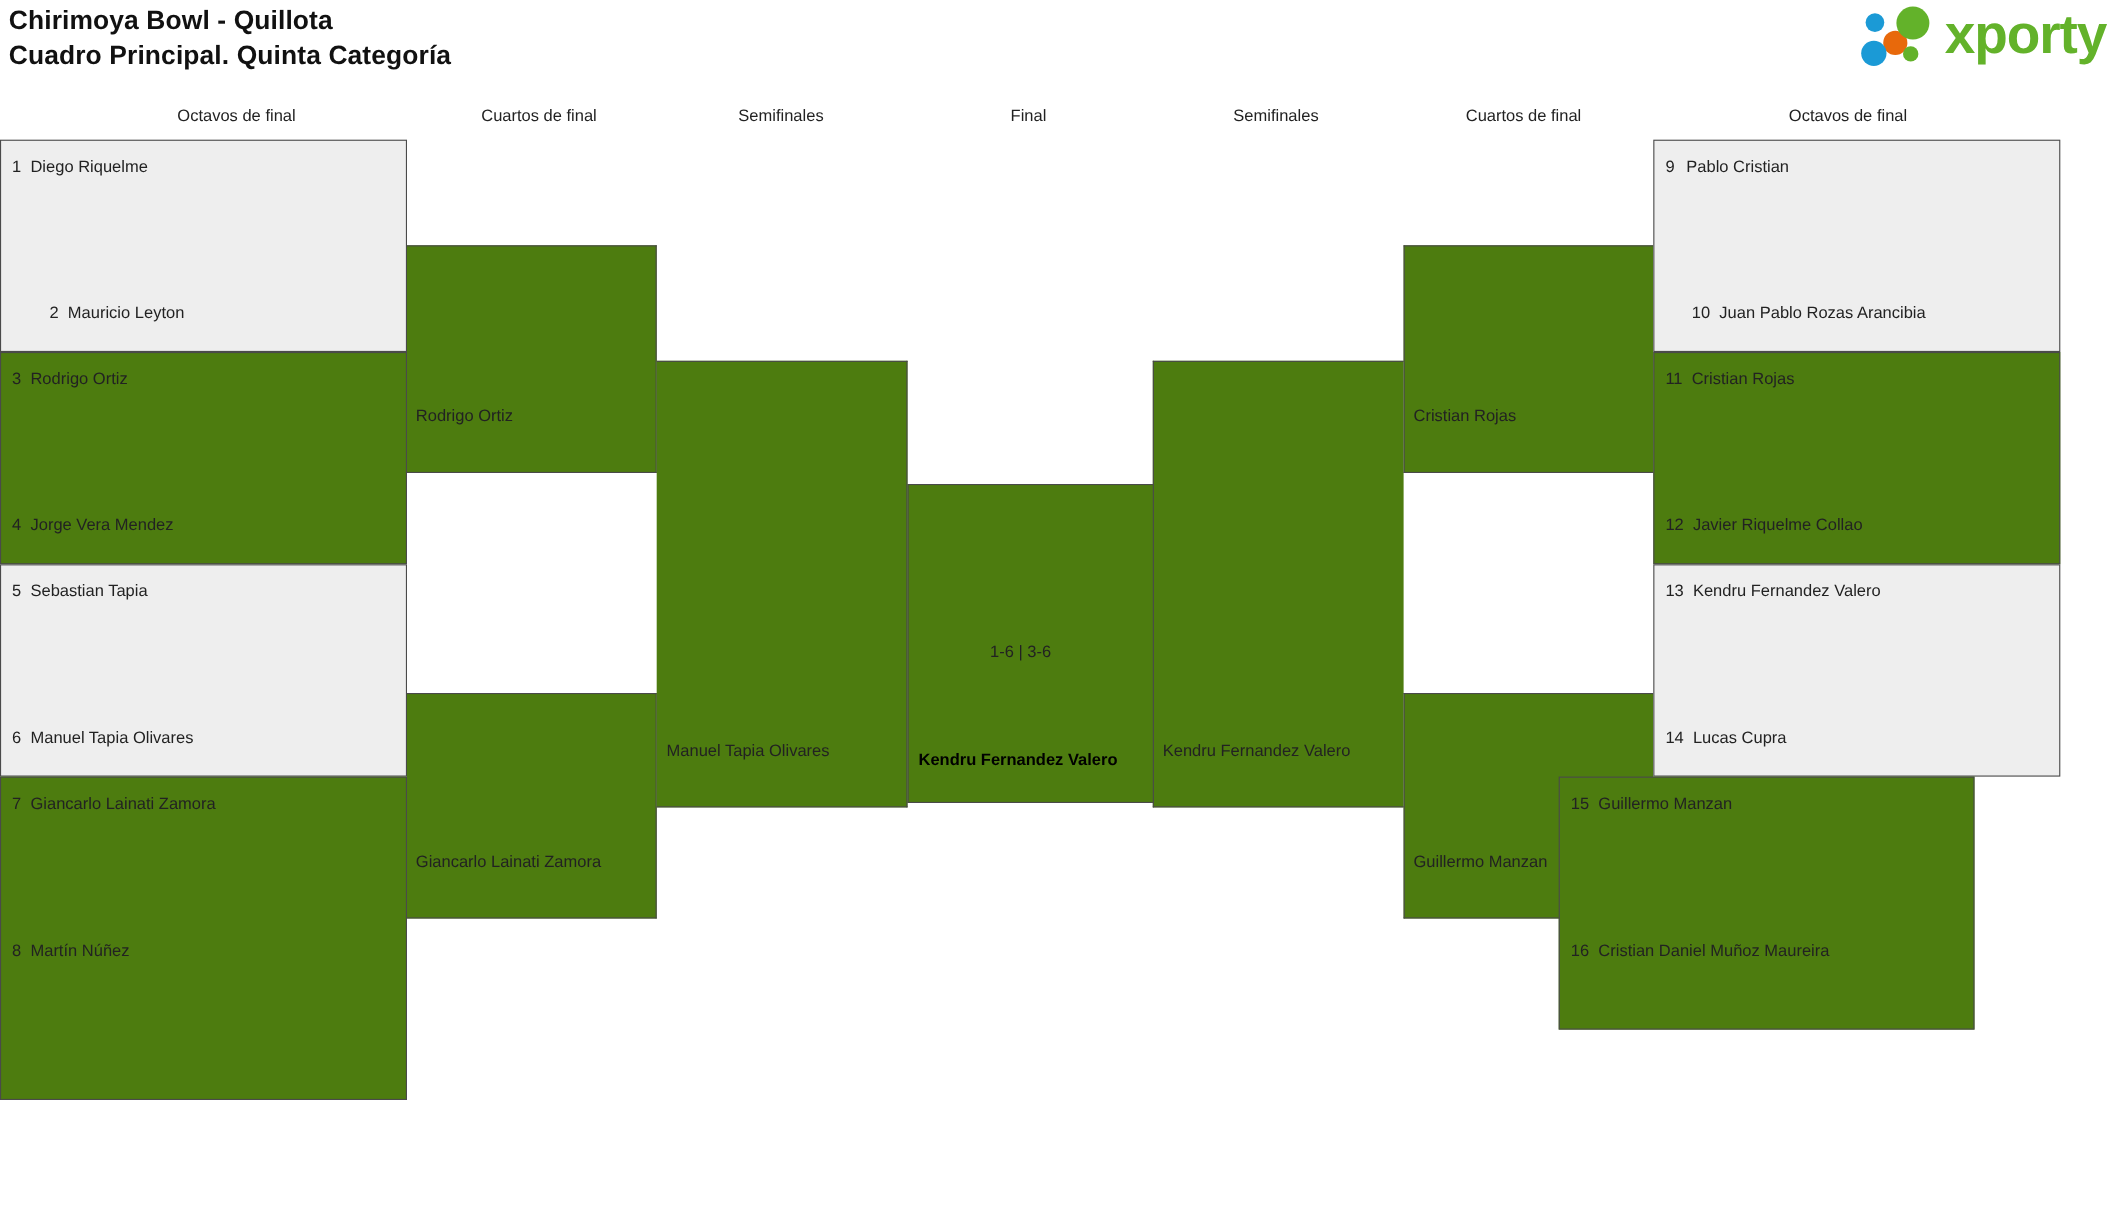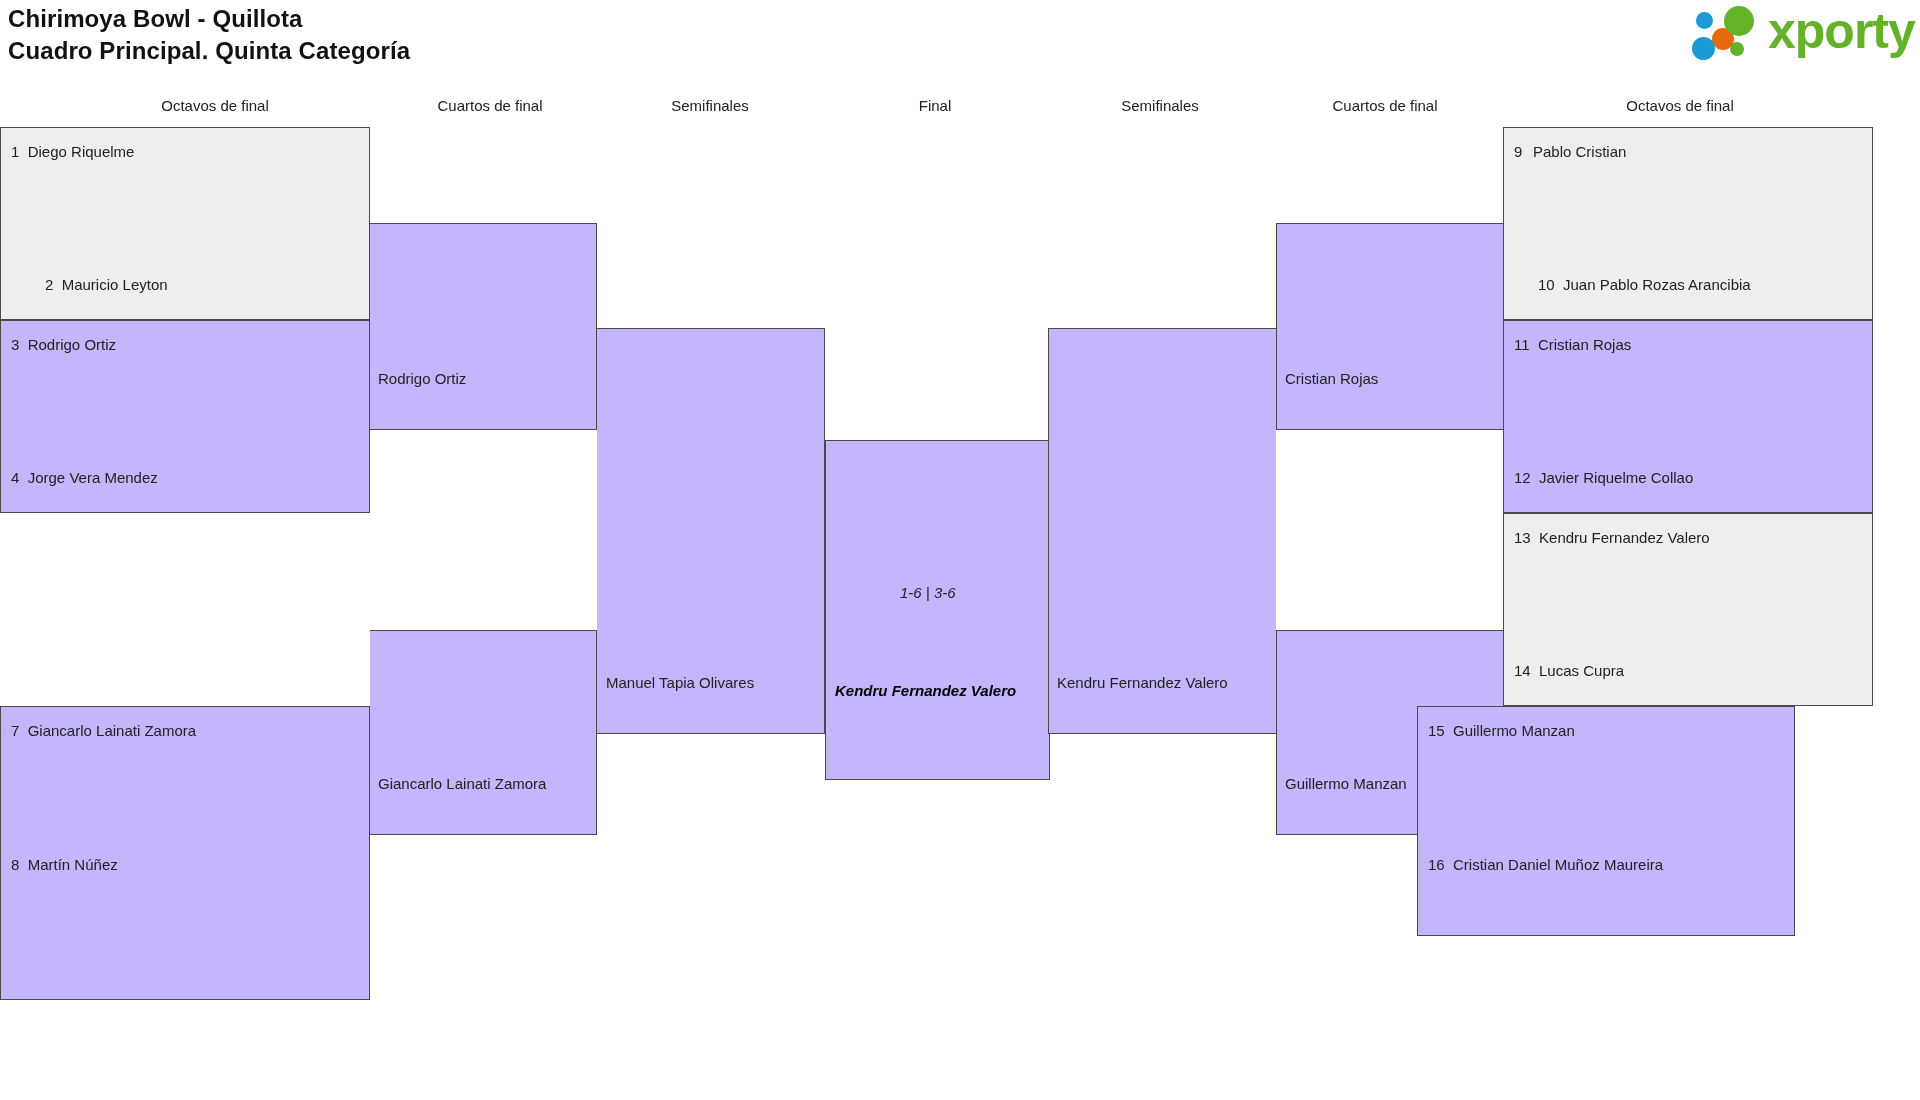--- a/index.html
+++ b/index.html
@@ -37,21 +37,21 @@
     text-align:center;white-space:nowrap;
   }
 
   
   #bracket{position:absolute;left:0;top:0;width:1920px;height:1100px;}
 
   .mbox{
     position:absolute;
     box-sizing:border-box;
     border:1px solid #4a4a4a;
-    background:#c4b5fd;
+    background:#4d7c0f;
     overflow:hidden;
   }
   .mbox.shaded{background:#eeeeee;}
   .mbox.open{border-left:none;}
   .mbox.open-right{border-right:none;}
 
   .slot{
     position:absolute;
     font-size:15px;line-height:20px;
     color:#222222;
@@ -116,20 +116,28 @@
 
   <div class="mbox" style="left:0px;top:320px;width:370px;height:193px;">
     <div class="slot" style="left:10px;top:14px;">
       <span class="seed">3&nbsp;&nbsp;</span><span>Rodrigo Ortiz</span>
     </div>
     <div class="slot" style="left:10px;top:147px;">
       <span class="seed">4&nbsp;&nbsp;</span><span>Jorge Vera Mendez</span>
     </div>
   </div>
 
+  <div class="mbox shaded" style="left:0px;top:513px;width:370px;height:193px;">
+    <div class="slot" style="left:10px;top:14px;">
+      <span class="seed">5&nbsp;&nbsp;</span><span>Sebastian Tapia</span>
+    </div>
+    <div class="slot" style="left:10px;top:147px;">
+      <span class="seed">6&nbsp;&nbsp;</span><span>Manuel Tapia Olivares</span>
+    </div>
+  </div>
 
   <div class="mbox" style="left:0px;top:706px;width:370px;height:294px;">
     <div class="slot" style="left:10px;top:14px;">
       <span class="seed">7&nbsp;&nbsp;</span><span>Giancarlo Lainati Zamora</span>
     </div>
     <div class="slot" style="left:10px;top:148px;">
       <span class="seed">8&nbsp;&nbsp;</span><span>Martín Núñez</span>
     </div>
   </div>
 
@@ -147,21 +155,21 @@
     </div>
   </div>
 
   <div class="mbox open" style="left:597px;top:328px;width:228px;height:406px;">
 
     <div class="clip" style="left:9px;top:344px;width:220px;height:22px;">
       <div class="slot">Manuel Tapia Olivares</div>
     </div>
   </div>
 
-  <div class="mbox" style="left:825px;top:440px;width:225px;height:340px;font-style:italic;">
+  <div class="mbox" style="left:825px;top:440px;width:225px;height:290px;">
 
     <div class="score" style="left:74px;top:142px;">1-6 | 3-6</div>
     <div class="clip" style="left:9px;top:240px;width:216px;height:26px;">
       <div class="slot win">Kendru Fernandez Valero</div>
     </div>
   </div>
 
   <div class="mbox open-right" style="left:1048px;top:328px;width:228px;height:406px;">
 
     <div class="clip" style="left:8px;top:344px;width:220px;height:22px;">

